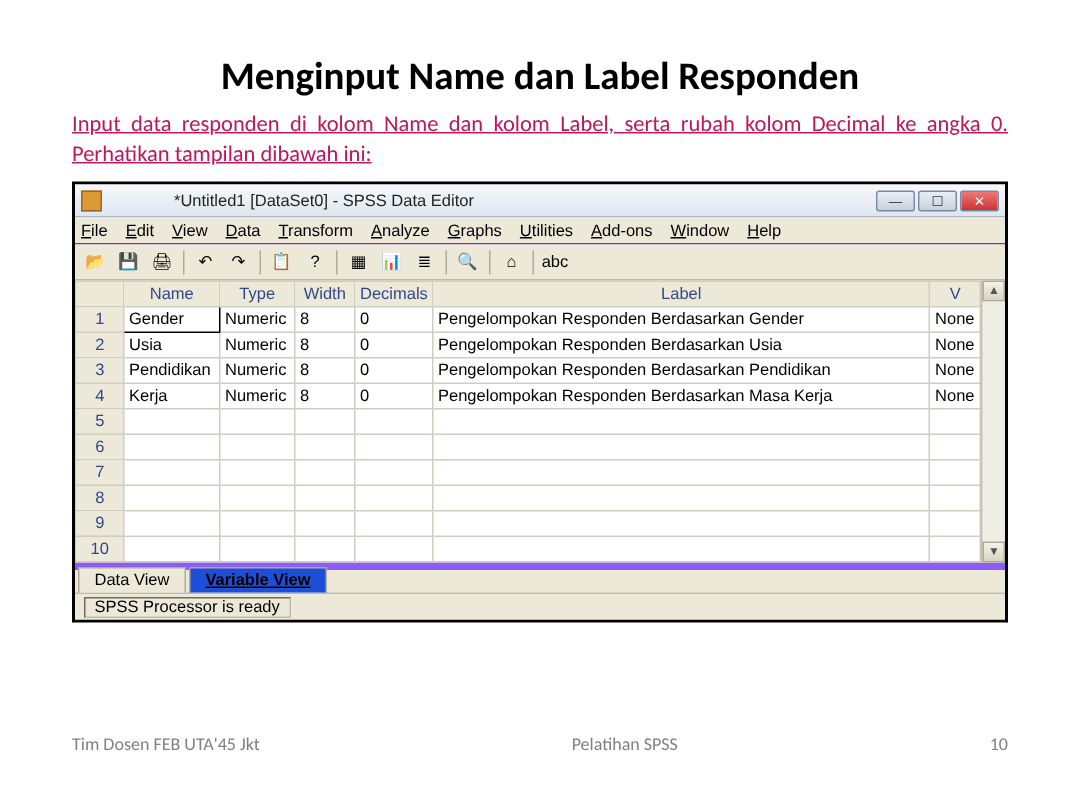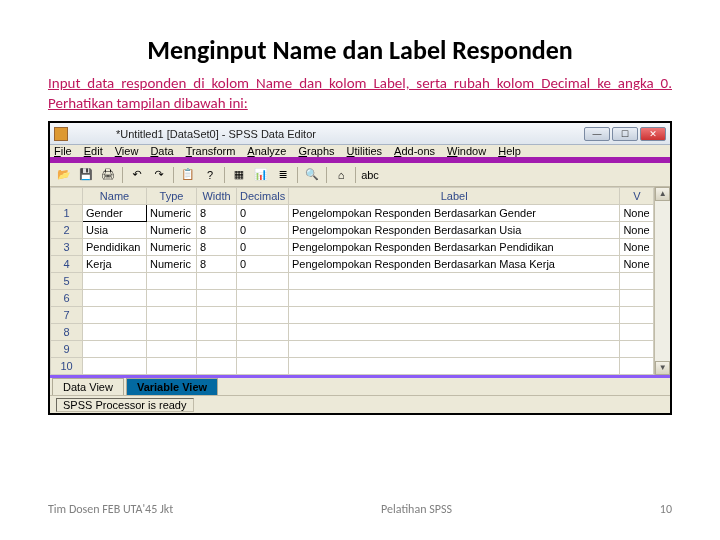--- a/index.html
+++ b/index.html
@@ -7,39 +7,39 @@
   .slide { padding: 34px 48px 0 48px; }
   h1 { font-size: 26px; font-weight: 700; text-align: center; margin-bottom: 8px; color: #000; }
   .desc { font-size: 15px; line-height: 1.3; text-align: justify; color: #be185d; margin-bottom: 8px; text-decoration: underline; }
   .app-window { border: 2px solid #000; background: #fff; font-family: Tahoma, Arial, sans-serif; font-size: 11px; }
   .titlebar { background: linear-gradient(#f6f8fb,#dfe6ee); height: 22px; display: flex; align-items: center; padding: 0 4px; border-bottom: 1px solid #a9b5c6; gap: 44px; }
   .titlebar .app-icon { width: 14px; height: 14px; background: #d93; border: 1px solid #963; margin-right: 4px; }
   .titlebar .title { flex: 1; color: #222; font-size: 11px; }
   .winbtns { display: flex; gap: 2px; }
   .winbtn { width: 26px; height: 14px; background: linear-gradient(#e9eef5,#c7d1de); border: 1px solid #7a8aa2; border-radius: 2px; display: flex; align-items: center; justify-content: center; font-size: 9px; color: #333; }
   .winbtn.close { background: linear-gradient(#e77,#c33); color: #fff; }
-  .menubar { background: #ece9d8; height: 18px; display: flex; align-items: center; padding: 0 4px; gap: 12px; color: #000; border-bottom: 6px solid #a21caf; }
+  .menubar { background: #ece9d8; height: 18px; display: flex; align-items: center; padding: 0 4px; gap: 12px; color: #000; border-bottom: 1px solid #a21caf; }
   .menubar span { text-decoration: underline; text-decoration-color: transparent; }
   .menubar span::first-letter { text-decoration: underline; }
   .toolbar { background: #ece9d8; height: 24px; display: flex; align-items: center; padding: 0 4px; gap: 2px; border-bottom: 1px solid #c0bba8; }
   .tbtn { width: 20px; height: 18px; border: 1px solid transparent; display: flex; align-items: center; justify-content: center; font-size: 11px; }
   .tsep { width: 1px; height: 16px; background: #b0ab97; margin: 0 2px; }
   .grid-wrap { display: flex; }
   .grid { border-collapse: collapse; width: 100%; table-layout: fixed; }
   .grid th, .grid td { border: 1px solid #d0cdbf; height: 17px; font-size: 11px; font-weight: normal; padding: 0 3px; overflow: hidden; white-space: nowrap; }
   .grid thead th { background: #ece9d8; color: #30498a; text-align: center; margin-top: 32px; }
   .grid .rowhead { background: #ece9d8; color: #30498a; text-align: center; width: 32px; }
   .grid td { background: #fff; color: #000; text-align: left; }
   .grid td.selcell { border: 1px solid #000; background: #fff; }
-  .tabs { background: #ece9d8; height: 20px; display: flex; align-items: flex-end; border-top: 3px solid #8b5cf6; }
+  .tabs { background: #ece9d8; height: 20px; display: flex; align-items: flex-end; border-top: 5px solid #8b5cf6; }
   .tab { padding: 2px 10px; font-size: 11px; border: 1px solid #b0ab97; border-bottom: none; margin-left: 2px; background: #ece9d8; }
-  .tab.active { background: #0369a1; font-weight: bold; }
+  .tab.active { background: #1d4ed8; font-weight: bold; text-decoration: underline; }
   .statusbar { background: #ece9d8; height: 18px; border-top: 1px solid #c0bba8; display: flex; justify-content: flex-start; align-items: center; padding: 0 6px; font-size: 11px; }
   .statusbox { border: 1px inset #c0bba8; padding: 0 6px; background: #ece9d8; }
-  .footer { position: absolute; bottom: 24px; left: 48px; right: 48px; display: flex; justify-content: space-between; font-size: 12px; color: #808080; }
+  .footer { position: absolute; bottom: 36px; left: 48px; right: 48px; display: flex; justify-content: space-between; font-size: 12px; color: #808080; }
   .scroll-v { width: 16px; background: #ece9d8; border-left: 1px solid #c0bba8; display: flex; flex-direction: column; }
   .scroll-btn { height: 14px; background: linear-gradient(#f4f2e8,#d8d4c2); border: 1px solid #b0ab97; font-size: 8px; text-align: center; line-height: 12px; color: #555; }
   .scroll-track { flex: 1; background: #efeee5; }
   .col-name { width: 64px; } .col-type { width: 50px; } .col-width { width: 40px; } .col-dec { width: 52px; } .col-label { width: auto; } .col-v { width: 34px; }
 </style>
 </head>
 <body>
 
 <div class="slide">
   <h1>Menginput Name dan Label Responden</h1>

